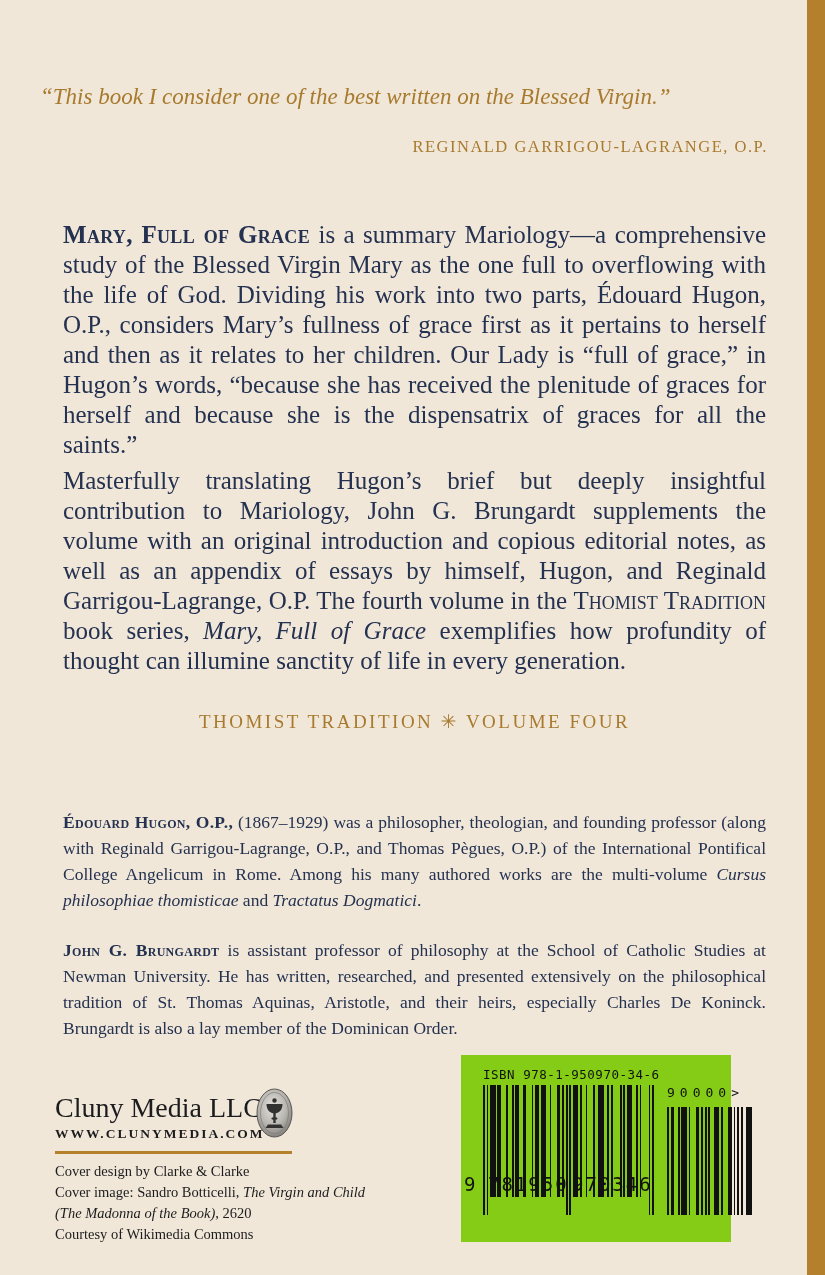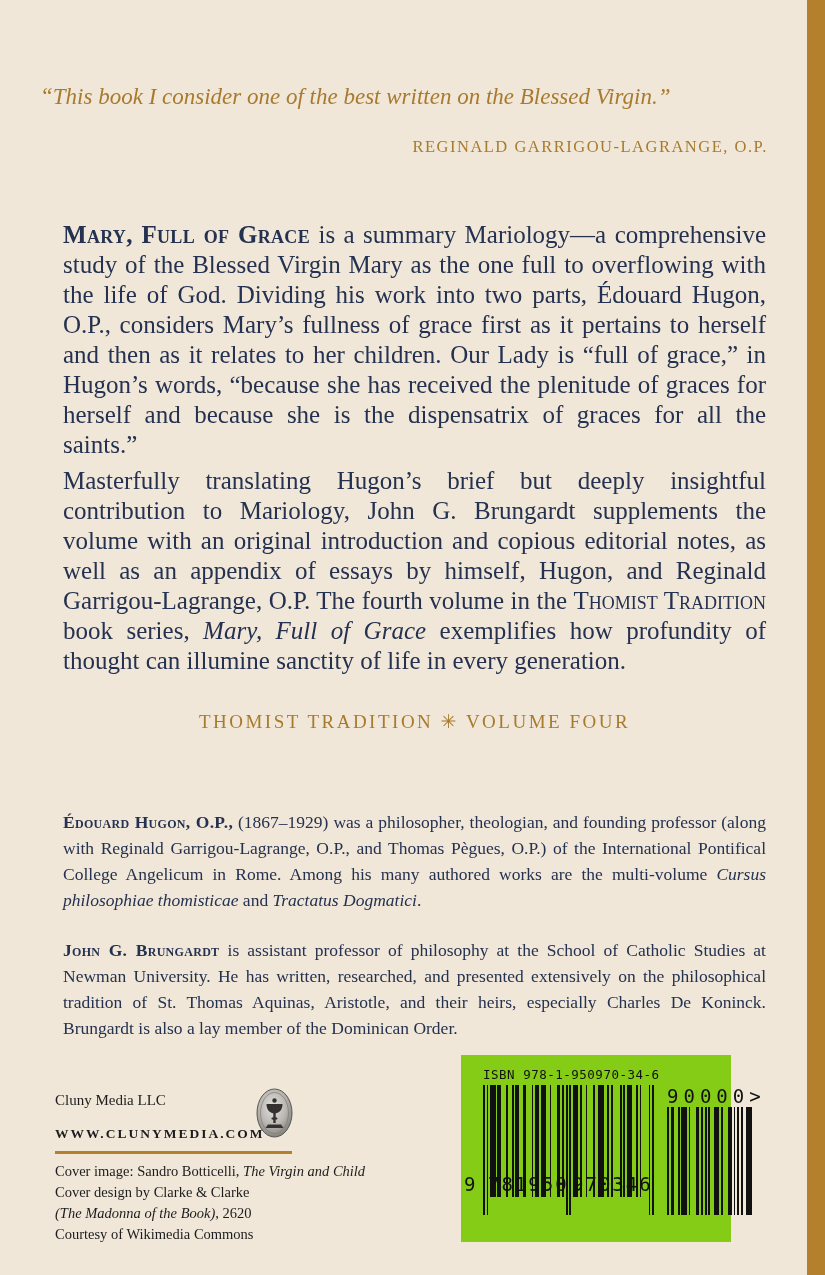--- a/index.html
+++ b/index.html
@@ -64,21 +64,21 @@
   }
   .bio1 { top: 801px; margin-top: 8px; }
   .bio2 { top: 937px; }
   .seg-smallcaps-bold { font-variant: small-caps; font-weight: bold; letter-spacing: 0.3px; }
   .seg-smallcaps { font-variant: small-caps; }
   .seg-italic { font-style: italic; }
 
   .pub-name {
     position: absolute;
     left: 55px; top: 1092px;
-    font-size: 15px;
+    font-size: 28px;
     color: #1c1c1e;
   }
   .pub-site {
     position: absolute;
     left: 55px; top: 1126px;
     font-size: 13.5px;
     font-weight: bold;
     letter-spacing: 2px;
     color: #1c1c1e;
   }
@@ -131,21 +131,21 @@
     top: 118px;
     white-space: nowrap;
   }
   .ean-lead { left: 3px; }
   .ean-g1 { left: 27px; }
   .ean-g2 { left: 111px; }
   .supp-label {
     position: absolute;
     left: 206px; top: 30px; width: 105px;
     font-family: "DejaVu Sans Mono", monospace;
-    font-size: 19px;
+    font-size: 13px;
     letter-spacing: 5px;
     color: #111;
     white-space: nowrap;
   }
   .supp-svg {
     position: absolute;
     left: 206px; top: 52px;
     width: 85px; height: 108px;
   }
 </style>
@@ -185,22 +185,22 @@
       <path d="M10.5,16 h16 c0,6.2 -3.6,9.4 -8,9.4 c-4.4,0 -8,-3.2 -8,-9.4 z"></path>
       <rect x="17.3" y="25" width="2.4" height="10"></rect>
       <ellipse cx="18.5" cy="30.5" rx="3.1" ry="1.3"></ellipse>
       <path d="M12,36.5 h13 l2.5,3.5 h-18 z"></path>
     </g>
   </svg>
 
   <div class="pub-rule"></div>
 
   <div class="credits">
+    <div><span>Cover design by Clarke &amp; Clarke</span></div>
     <div><span>Cover image: Sandro Botticelli, </span><span class="seg-italic">The Virgin and Child</span></div>
-    <div><span>Cover design by Clarke &amp; Clarke</span></div>
     <div><span class="seg-italic">(The Madonna of the Book)</span><span>, 2620</span></div>
     <div><span>Courtesy of Wikimedia Commons</span></div>
   </div>
 
   <div class="barcode-panel">
     <div class="isbn-label">ISBN 978-1-950970-34-6</div>
     <svg id="ean-svg" class="ean-svg" viewBox="0 0 171 130" preserveAspectRatio="none">
         <rect x="0.00" y="0" width="1.80" height="130"></rect>
         <rect x="3.60" y="0" width="1.80" height="130"></rect>
         <rect x="7.20" y="0" width="5.40" height="112"></rect>

